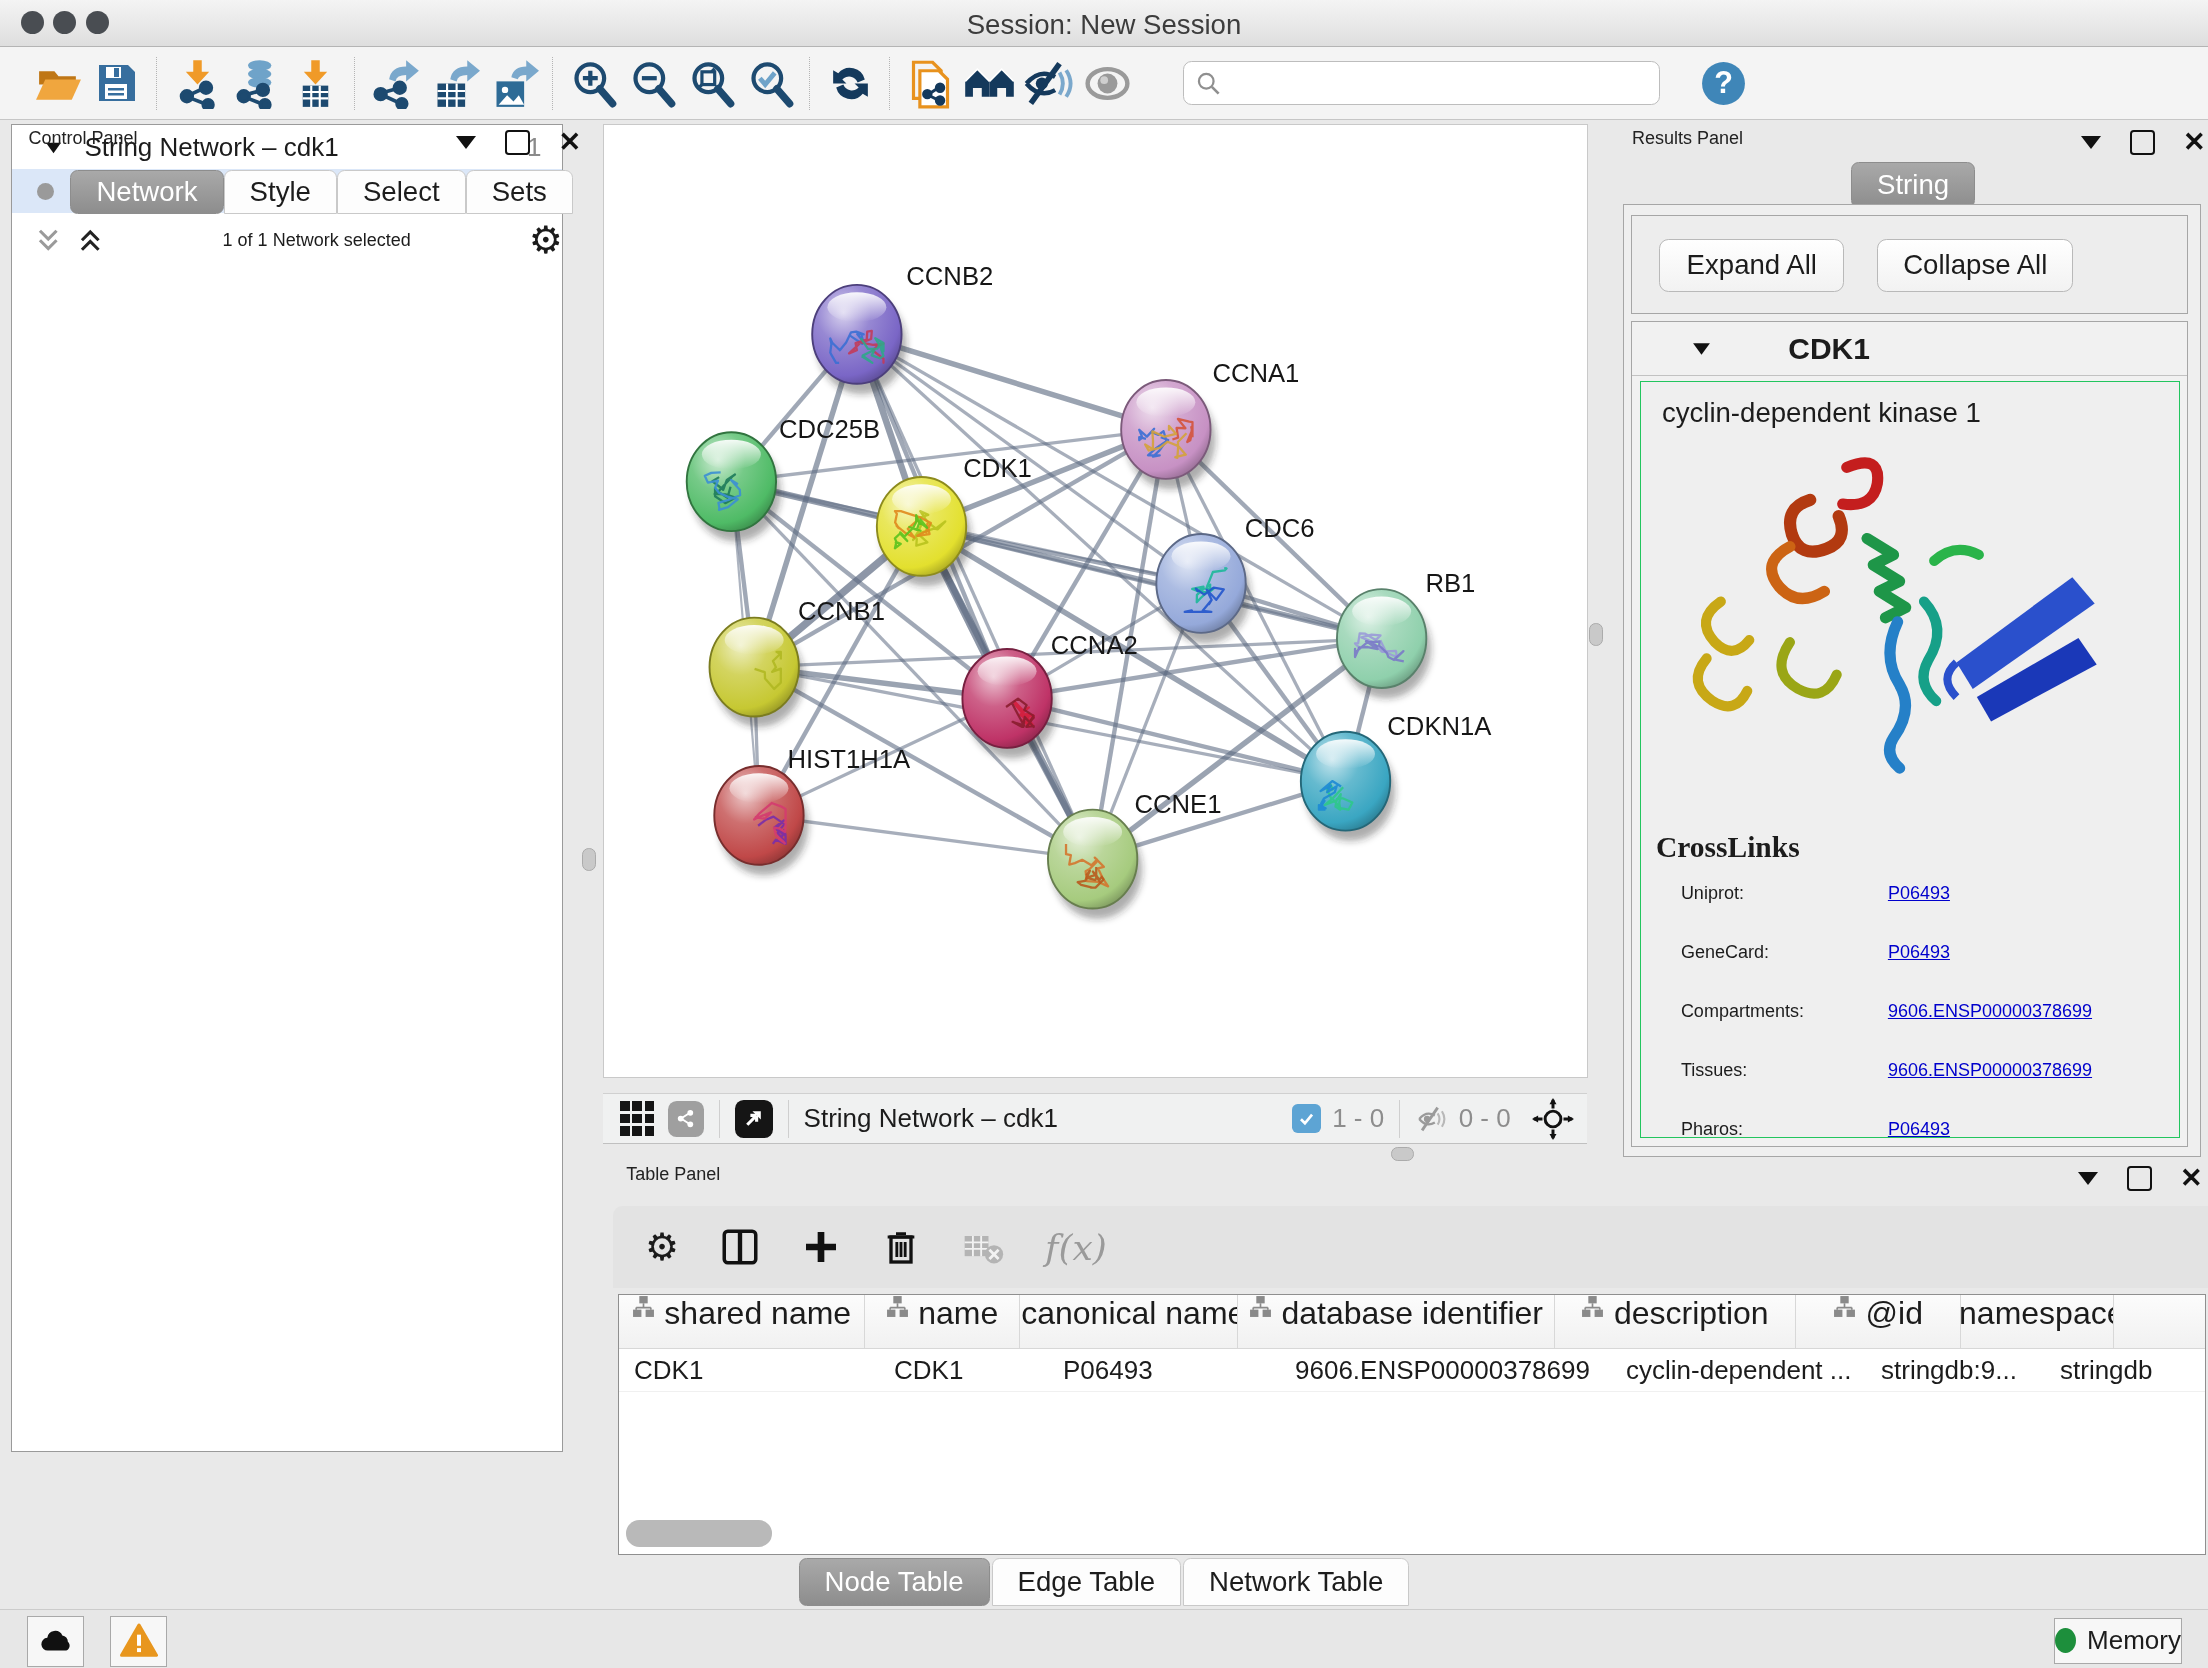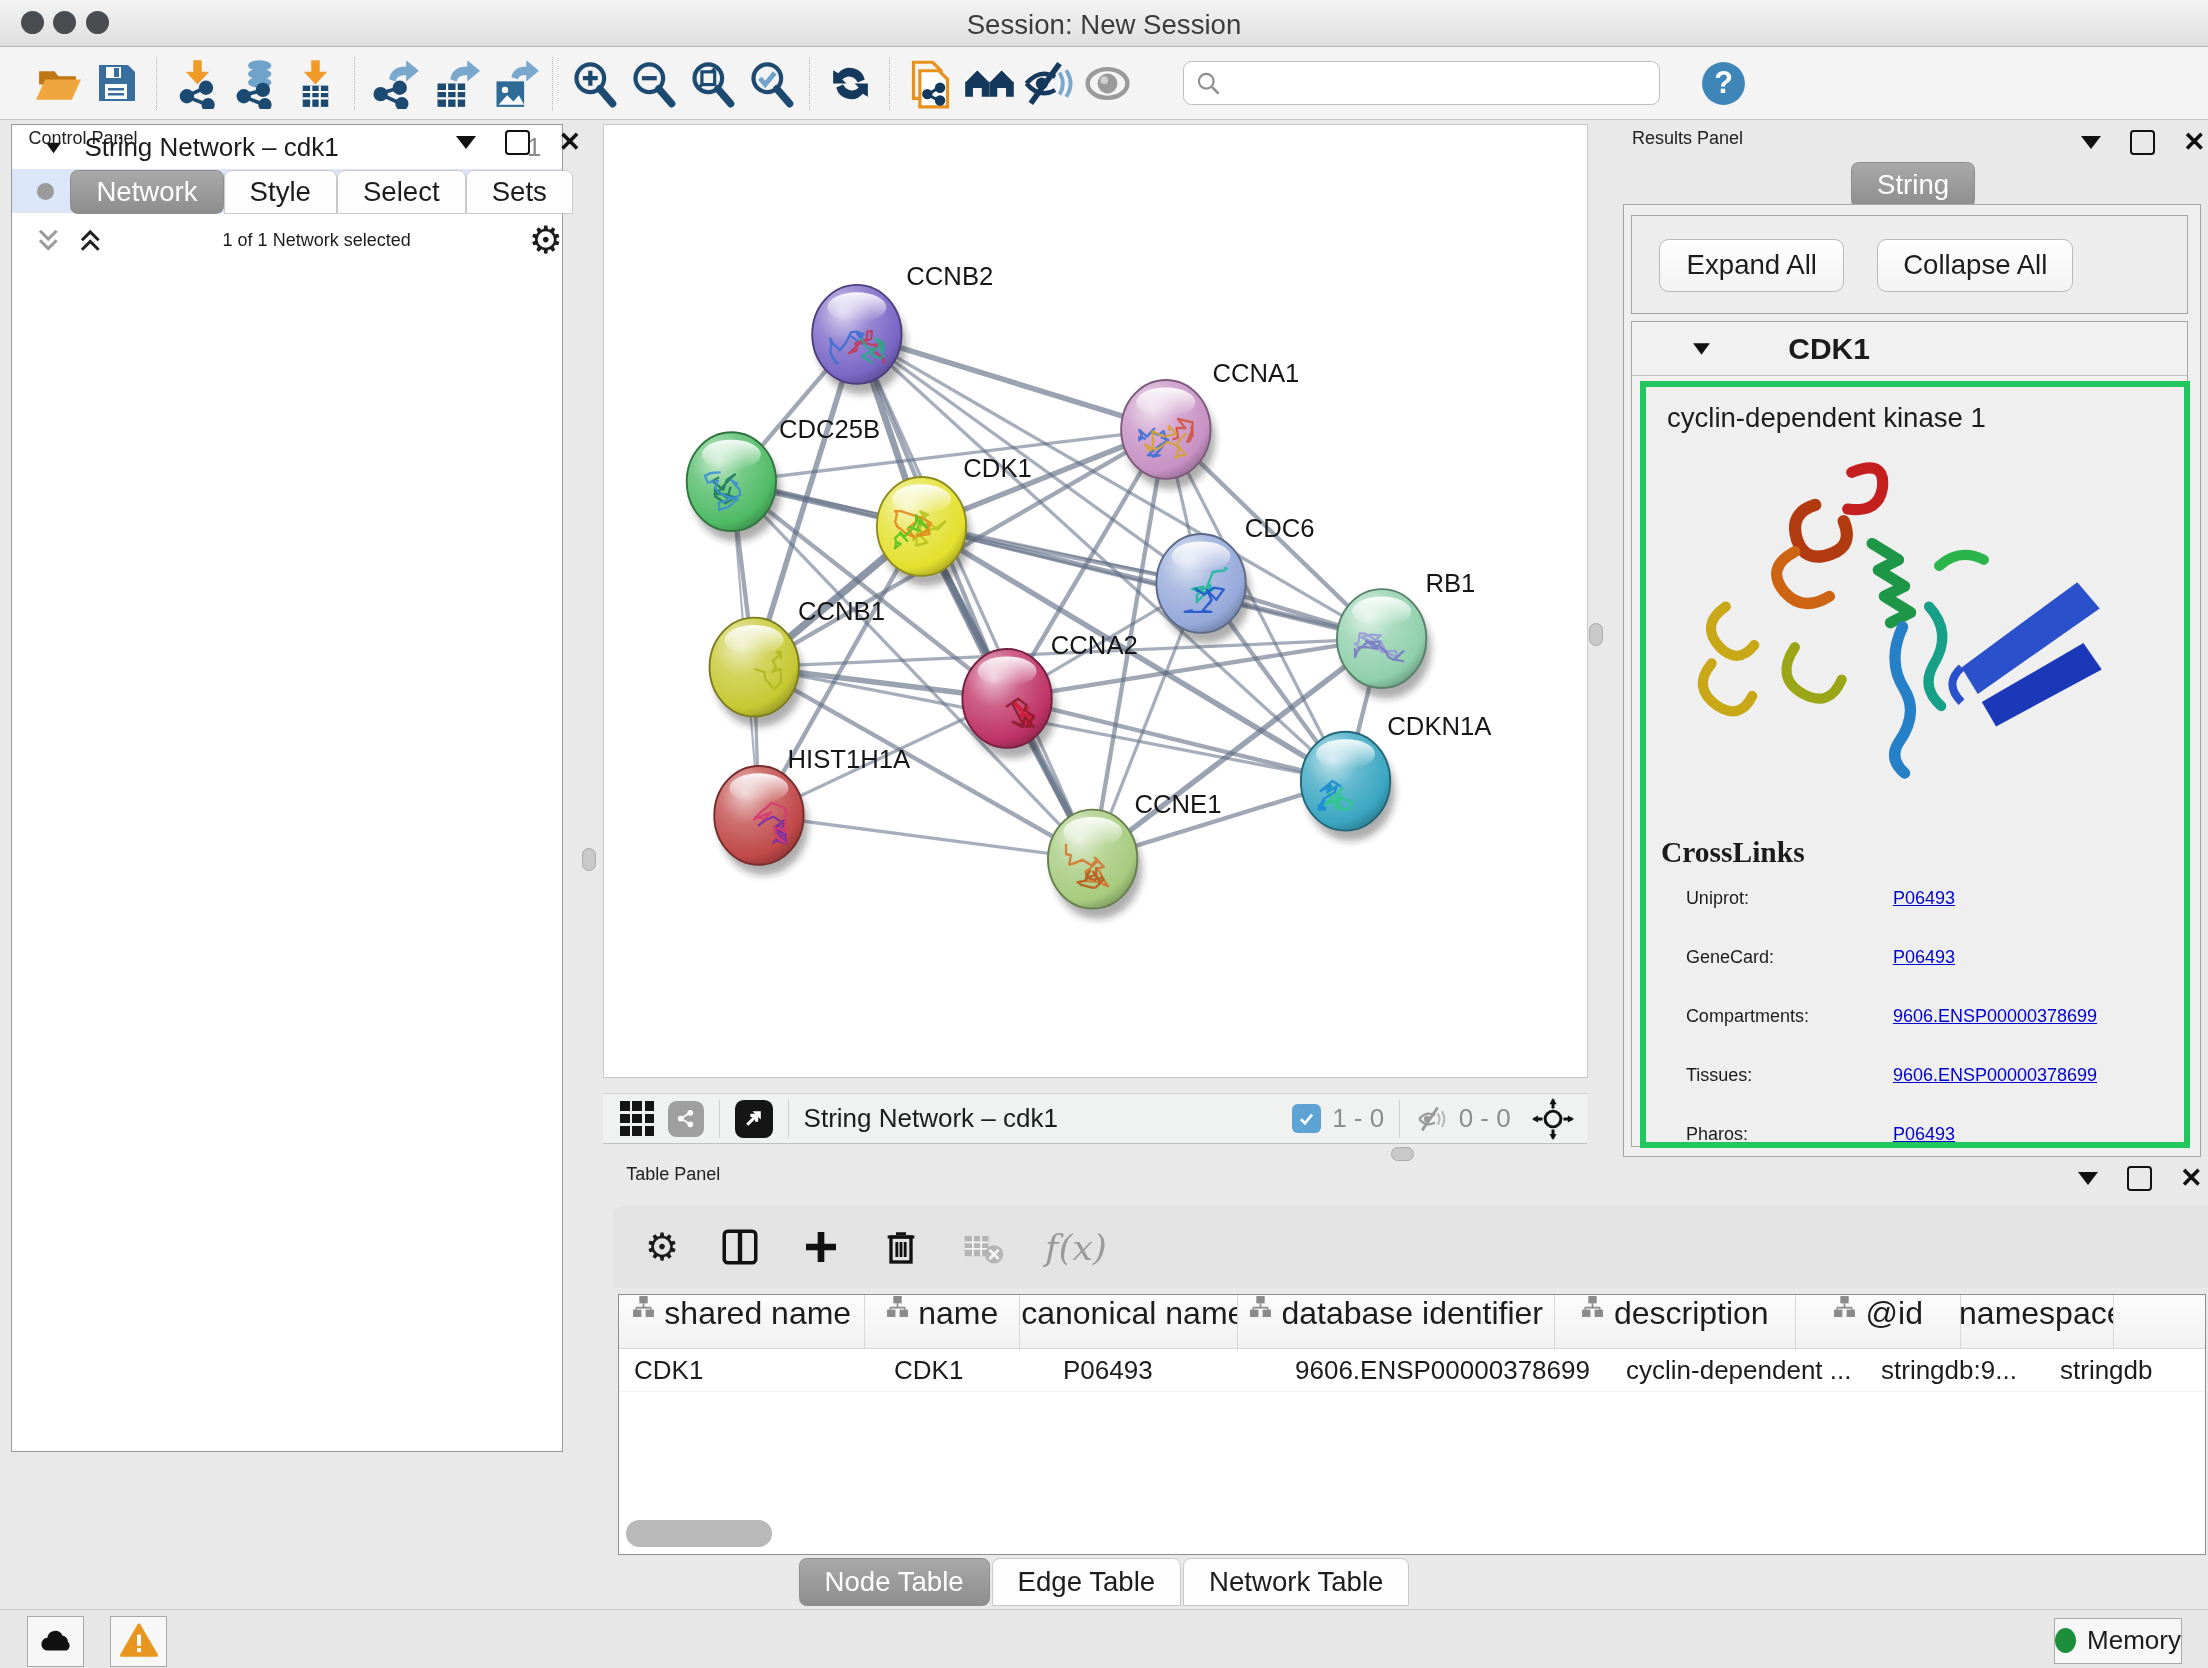--- a/index.html
+++ b/index.html
@@ -617,21 +617,21 @@
         <span>Collapse All</span>
       </div>
     </div>
     <div class="abs rbox" style="left:7.6px;top:116px;width:555px;height:824px;background:#f1f1f1">
       <div class="abs" style="left:0;top:0;width:555px;height:53px;border-bottom:1px solid #c2c2c2;display:flex;align-items:center">
         <svg width="21" height="17" viewBox="0 0 20 16" style="margin-left:59px">
           <path d="M2 3 h16 l-8 11z" fill="#111"></path>
         </svg>
         <span style="margin-left:76px;font-size:30px;font-weight:bold">CDK1</span>
       </div>
-      <div class="abs" style="left:7.6px;top:59px;width:538px;height:755px;background:#efefef;border:6px solid #22c55e">
+      <div class="abs" style="left:7.6px;top:59px;width:538px;height:755px;background:#efefef;border:1px solid #22c55e">
         <div style="margin:15px 0 0 21px;font-size:27.6px">cyclin-dependent kinase 1</div>
         <svg width="447" height="380" viewBox="0 0 440 360" style="margin:13.3px 0 0 27px">
           <g fill="none" stroke-linecap="round" stroke-linejoin="round">
             <path d="M176 18 q34 -14 30 16 q-4 24 -34 20" stroke="#c41e1e" stroke-width="11"></path>
             <path d="M140 50 q-26 8 -18 34 q8 24 34 14 q22 -8 12 -32" stroke="#b23a10" stroke-width="12"></path>
             <path d="M120 96 q-30 16 -10 40 q18 20 44 4" stroke="#cc6414" stroke-width="11"></path>
             <path d="M52 150 q-26 18 -6 40 q18 18 34 -2" stroke="#c8a816" stroke-width="10"></path>
             <path d="M38 206 q-20 24 6 42 q22 14 34 -10" stroke="#c8a816" stroke-width="10"></path>
             <path d="M120 190 q-20 30 8 46 q26 14 38 -14" stroke="#9aa616" stroke-width="10"></path>
             <path d="M196 88 l26 16 -20 10 26 16 -20 10 26 16 -20 10" stroke="#1e9648" stroke-width="11"></path>

